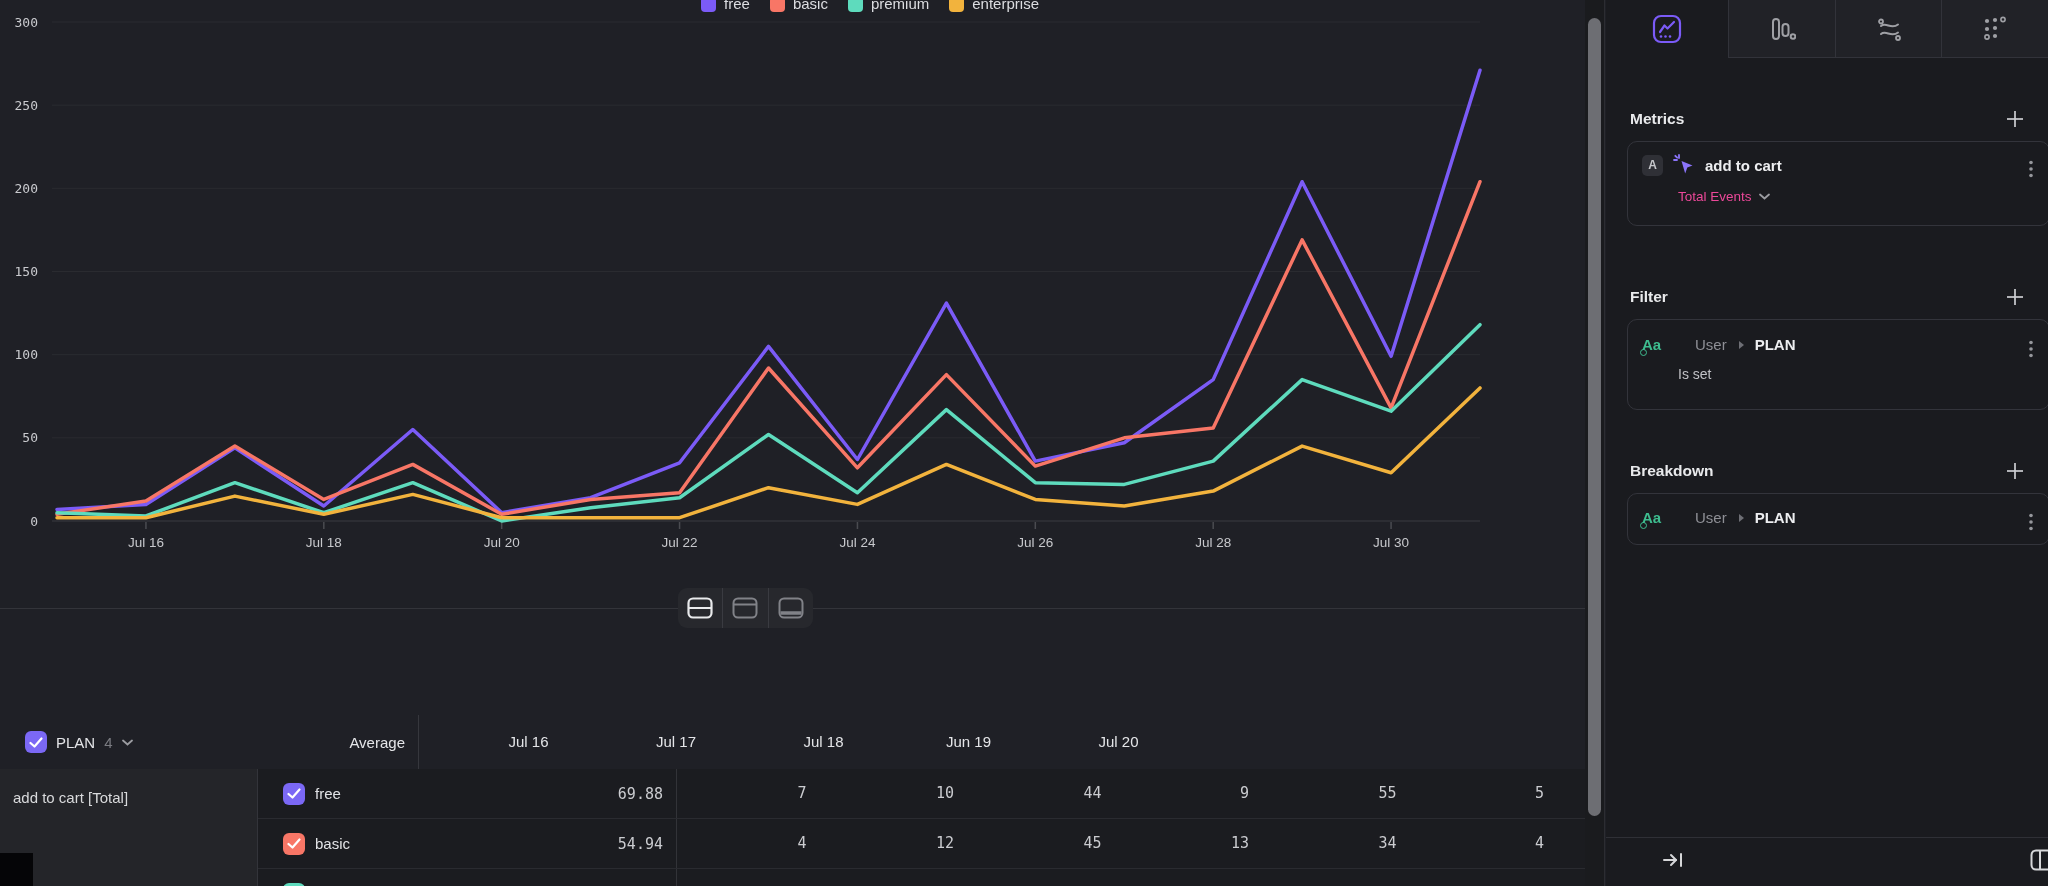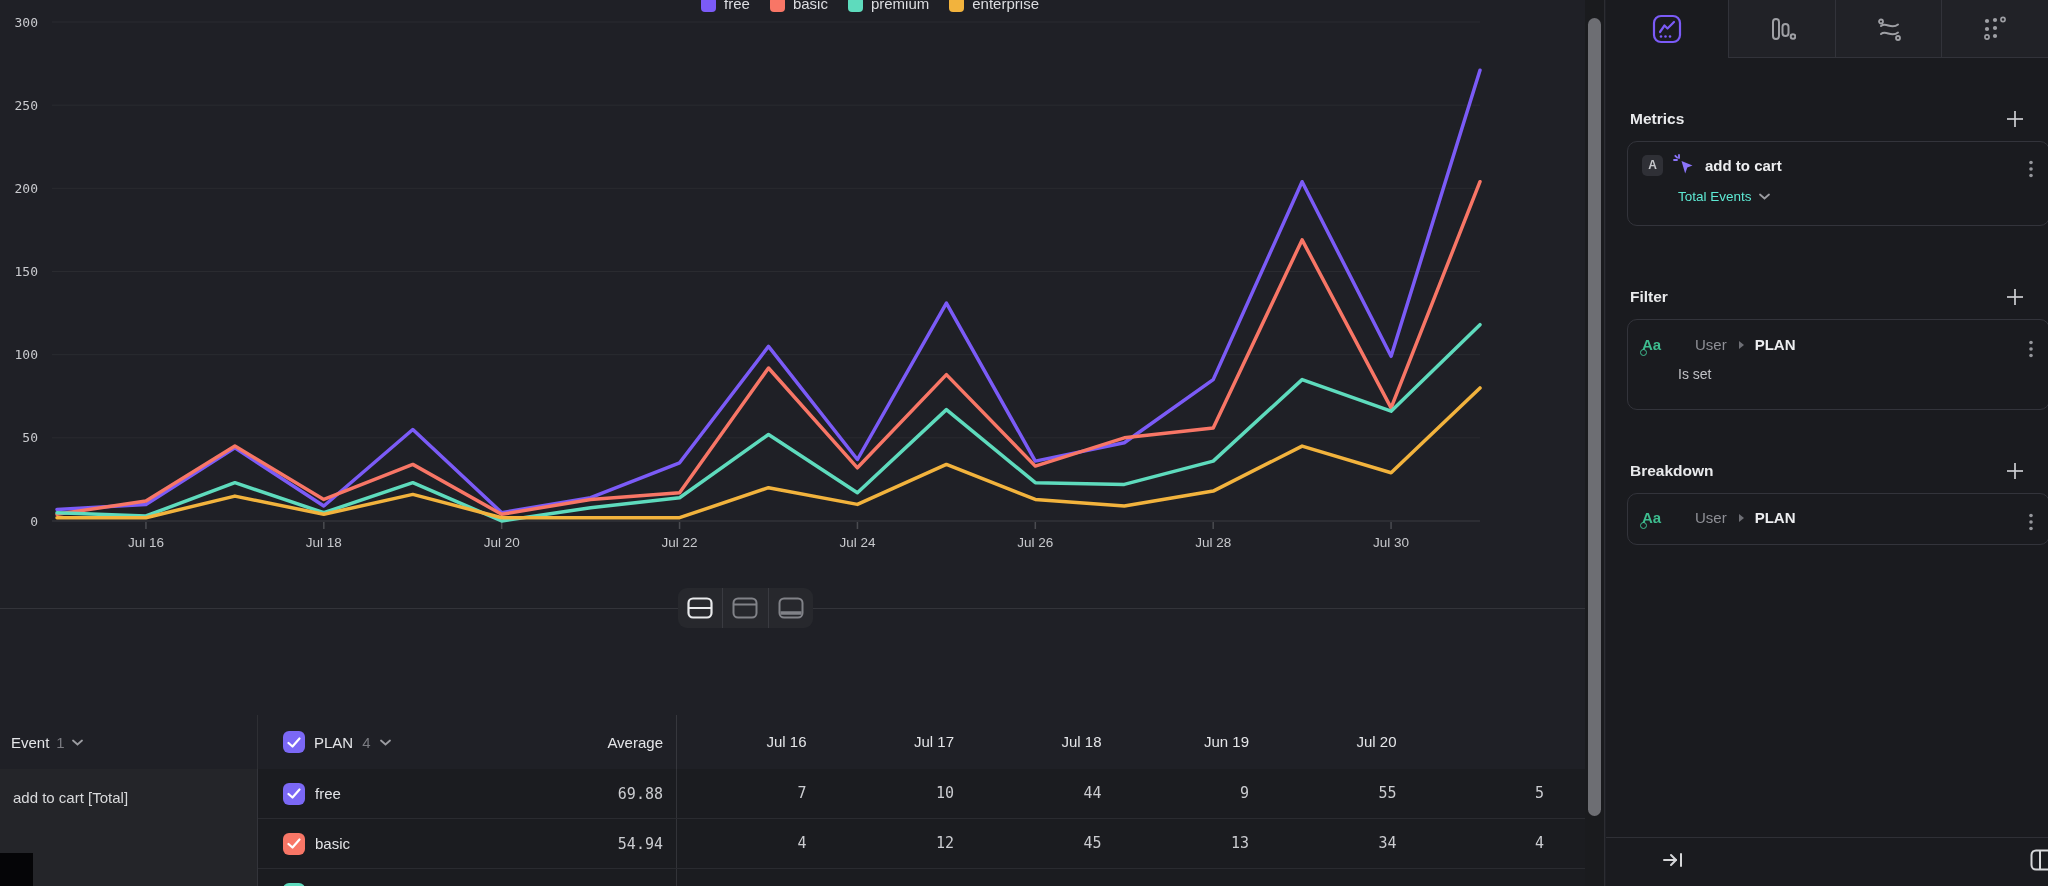--- a/index.html
+++ b/index.html
@@ -63,21 +63,21 @@
   .tab.active{background:#1A1B1F;border-bottom:1px solid transparent;border-left:none;flex:0 0 122px;border-bottom-left-radius:0;}
   .side-content{padding:0 24px;}
   .section-head{display:flex;justify-content:space-between;align-items:center;}
   .section-title{font-size:15.5px;font-weight:700;color:#E9EAEC;}
   .plus-btn{cursor:pointer;display:flex;align-items:center;}
   .card{border:1px solid #33343B;border-radius:10px;margin:13px -26px 0 -3px;padding:12px 14px;position:relative;box-sizing:border-box;}
   .card-row{display:flex;align-items:center;gap:10px;}
   .badge-a{width:21px;height:21px;border-radius:5px;background:#2F3036;color:#C6C7CB;font-size:12px;font-weight:700;
     display:flex;align-items:center;justify-content:center;flex:0 0 21px;}
   .card-title{font-size:15px;font-weight:700;color:#EDEEF0;}
-  .card-sub{margin:13px 0 2px 36px;display:flex;align-items:center;gap:7px;font-size:13.5px;color:#5eead4;cursor:pointer;}
+  .card-sub{margin:13px 0 2px 36px;display:flex;align-items:center;gap:7px;font-size:13.5px;color:#ec4899;cursor:pointer;}
   .kebab{position:absolute;right:14px;top:16px;cursor:pointer;padding:2px;}
   .crumb-dim{font-size:15px;color:#8E8F95;margin-left:16px;}
   .crumb-strong{font-size:15px;font-weight:700;color:#EDEEF0;}
   .aa-ico{position:relative;width:27px;flex:0 0 27px;font-size:15px;font-weight:700;color:#3EBD8F;}
   .aa-ring{position:absolute;left:-2px;bottom:-3px;width:7px;height:7px;border:1.5px solid #3EBD8F;border-radius:50%;box-sizing:border-box;}
   .side-footer{position:absolute;left:0;bottom:0;width:442px;height:48px;border-top:1px solid #2F3036;
     display:flex;align-items:center;background:#1A1B1F;}
 </style>
 </head>
 <body>
@@ -156,27 +156,20 @@
           <rect x="1.5" y="1.5" width="23" height="19" rx="4.5" fill="none" stroke="#818288" stroke-width="2"></rect>
           <line x1="2.5" y1="16" x2="23.5" y2="16" stroke="#818288" stroke-width="3.5"></line>
         </svg>
       </div>
     </div>
   </div>
 
   <div class="lower-section">
 
     <div class="table-header">
-      <div class="th-event">
-        <span>Event</span>
-        <span class="count-dim">1</span>
-        <svg width="11" height="7">
-          <polyline points="1,1.5 5.5,5.5 10,1.5" fill="none" stroke="#9B9CA1" stroke-width="1.8" stroke-linecap="round"></polyline>
-        </svg>
-      </div>
       <div class="th-plan">
         <span class="checkbox" style="background:#7B68F5">
           <svg width="14" height="11">
             <polyline points="1.5,6 5.5,9.5 12.5,1.5" fill="none" stroke="#fff" stroke-width="2.2" stroke-linecap="round" stroke-linejoin="round"></polyline>
           </svg>
         </span>
         <span>PLAN</span>
         <span class="count-dim">4</span>
         <svg width="11" height="7">
           <polyline points="1,1.5 5.5,5.5 10,1.5" fill="none" stroke="#9B9CA1" stroke-width="1.8" stroke-linecap="round"></polyline>

